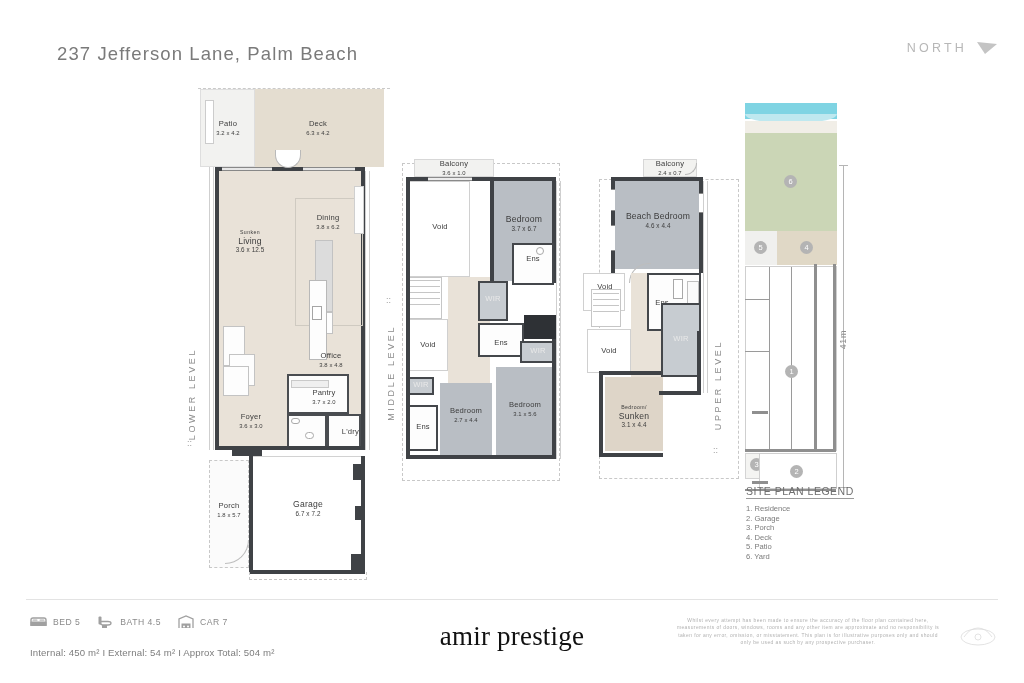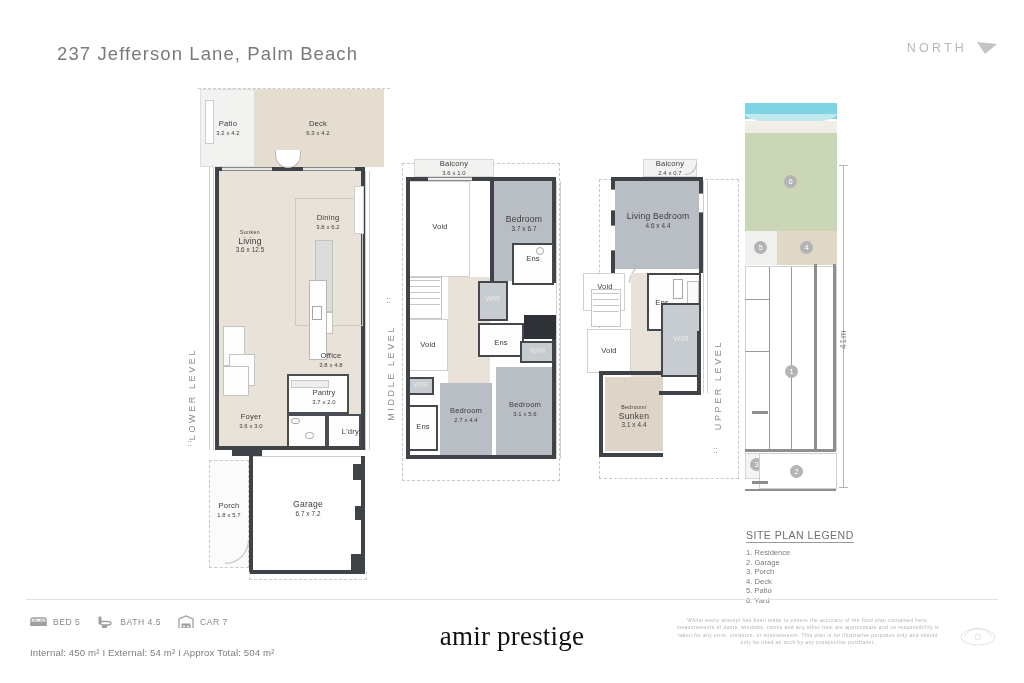--- a/index.html
+++ b/index.html
@@ -80,21 +80,21 @@
     text-align:center;font-family:"Liberation Sans",sans-serif;
   }
   .dimline{position:absolute;left:843px;top:165px;width:1px;height:322px;background:#b5b5b5;}
   .dimtick{position:absolute;width:9px;height:1px;background:#b5b5b5;left:839px;}
   .dimtxt{
     position:absolute;left:838px;top:330px;font-size:9px;color:#8d8d8d;
     writing-mode:vertical-rl;transform:rotate(180deg);letter-spacing:.6px;
   }
 
   
-  .legend{position:absolute;left:746px;top:525px;}
+  .legend{position:absolute;left:746px;top:481px;}
   .legend-title{
     font-size:10.5px;color:#6f6f6f;letter-spacing:.5px;
     border-bottom:1px solid #9a9a9a;display:inline-block;padding-bottom:1px;
   }
   .legend ol{margin:5px 0 0 0;padding:0;list-style:none;}
   .legend li{font-size:7.6px;line-height:9.5px;color:#7b7b7b;}
 
   
   .divider{position:absolute;left:26px;top:599px;width:972px;height:1px;background:#e3e3e3;}
   .icons{position:absolute;left:30px;top:615px;display:flex;align-items:center;gap:17px;}
@@ -337,21 +337,21 @@
 
     <div class="rm floor-patio" style="left:58px;top:4px;width:54px;height:18px;border:1px solid #d7d7d7;"></div>
     <div class="lbl" style="left:60px;top:5px;width:50px;">
       <span class="nm">Balcony</span><br>
       <span class="dim">2.4 x 0.7</span>
     </div>
     <div class="rm" style="left:100px;top:8px;width:12px;height:12px;border:1px solid #b9b9b9;border-left:none;border-top:none;border-radius:0 0 12px 0;"></div>
 
     <div class="rm floor-grey" style="left:30px;top:26px;width:86px;height:88px;"></div>
     <div class="lbl lbl-big" style="left:36px;top:57px;width:74px;">
-      <span class="nm">Living Bedroom</span><br>
+      <span class="nm">Beach Bedroom</span><br>
       <span class="dim">4.6 x 4.4</span>
     </div>
     <div class="rm wall" style="left:26px;top:22px;width:4px;height:96px;"></div>
     <div class="rm wall" style="left:114px;top:22px;width:4px;height:96px;"></div>
     <div class="rm wall" style="left:26px;top:22px;width:92px;height:4px;"></div>
     <div class="rm" style="left:26px;top:34px;width:4px;height:22px;background:#fff;border-top:1px solid #888;border-bottom:1px solid #888;"></div>
     <div class="rm" style="left:26px;top:70px;width:4px;height:26px;background:#fff;border-top:1px solid #888;border-bottom:1px solid #888;"></div>
     <div class="rm" style="left:114px;top:38px;width:4px;height:20px;background:#fff;border-top:1px solid #888;border-bottom:1px solid #888;"></div>
 
     <div class="rm" style="left:44px;top:108px;width:22px;height:20px;border:1px solid #bdbdbd;border-bottom:none;border-right:none;border-radius:22px 0 0 0;"></div>

